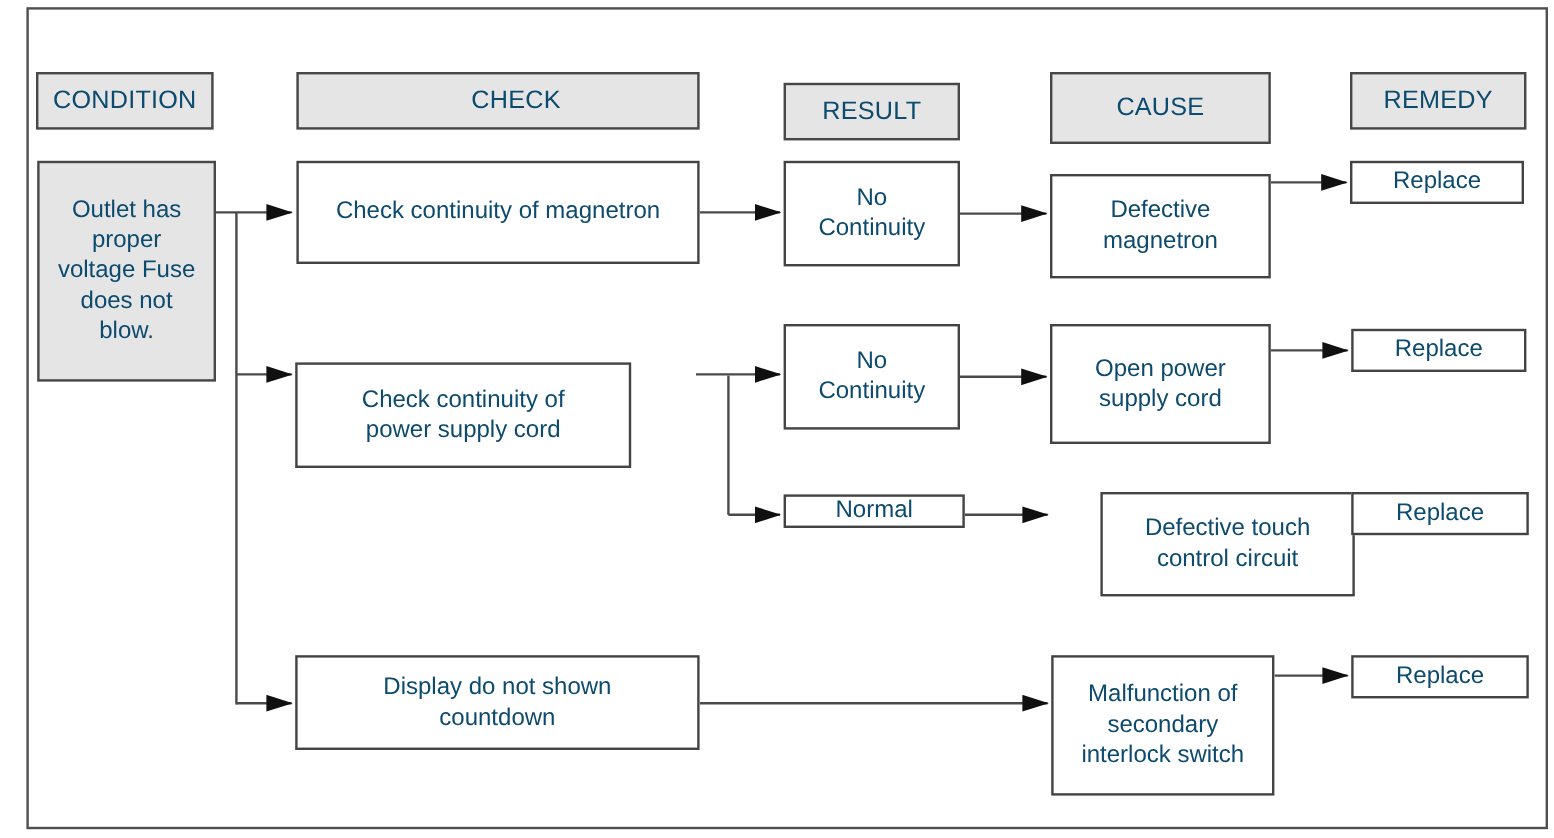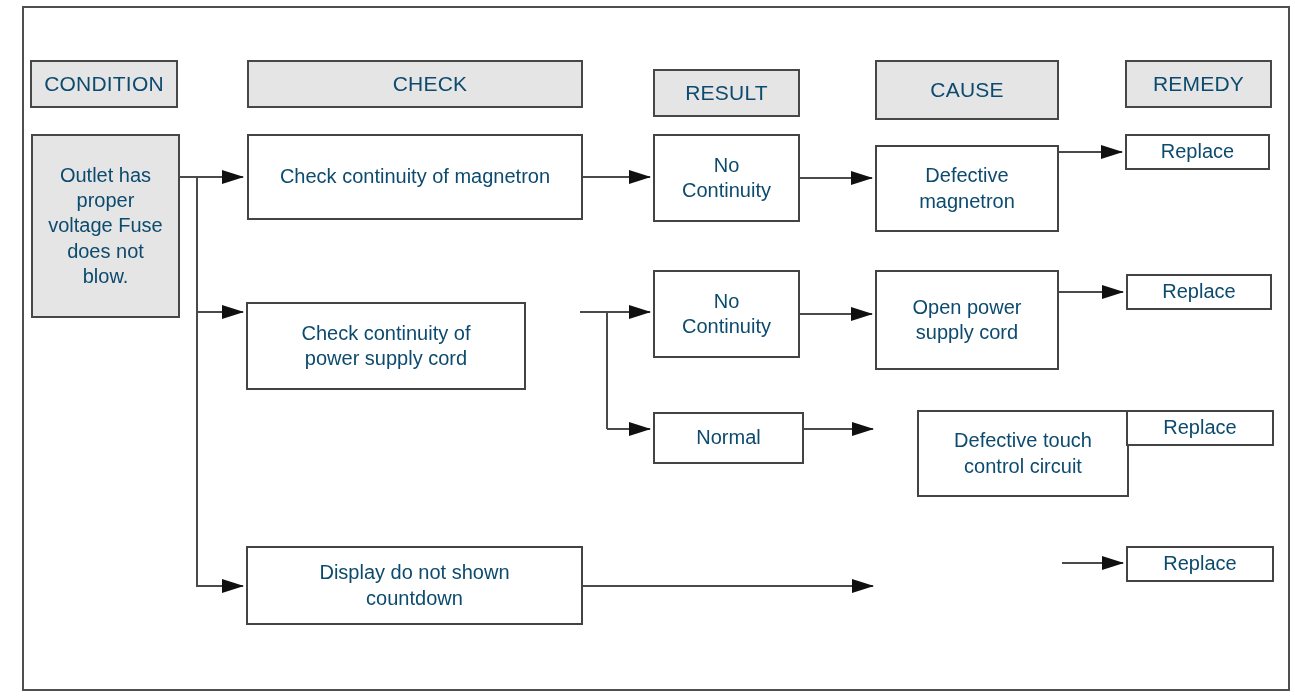--- a/index.html
+++ b/index.html
@@ -81,22 +81,25 @@
   <div class="node" style="left:1125px;top:134px;width:145px;height:36px;">Replace</div>
 
   <div class="node" style="left:246px;top:270px;width:280px;height:88px;margin-top:32px;">Check continuity of
 power supply cord</div>
   <div class="node" style="left:653px;top:270px;width:147px;height:88px;">No
 Continuity</div>
   <div class="node" style="left:875px;top:270px;width:184px;height:100px;">Open power
 supply cord</div>
   <div class="node" style="left:1126px;top:274px;width:146px;height:36px;">Replace</div>
 
-  <div class="node" style="left:653px;top:412px;width:151px;height:52px;">Normal</div>
+  <div class="node" style="left:653px;top:412px;width:151px;height:28px;">Normal</div>
   <div class="node" style="left:876px;top:410px;width:212px;height:87px;margin-left:41px;">Defective touch
 control circuit</div>
   <div class="node" style="left:1126px;top:410px;width:148px;height:36px;">Replace</div>
 
   <div class="node" style="left:246px;top:546px;width:337px;height:79px;">Display do not shown
 countdown</div>
+  <div class="node" style="left:876px;top:546px;width:186px;height:117px;">Malfunction of
+secondary
+interlock switch</div>
   <div class="node" style="left:1126px;top:546px;width:148px;height:36px;">Replace</div>
 
 </div>
 
 </body></html>

